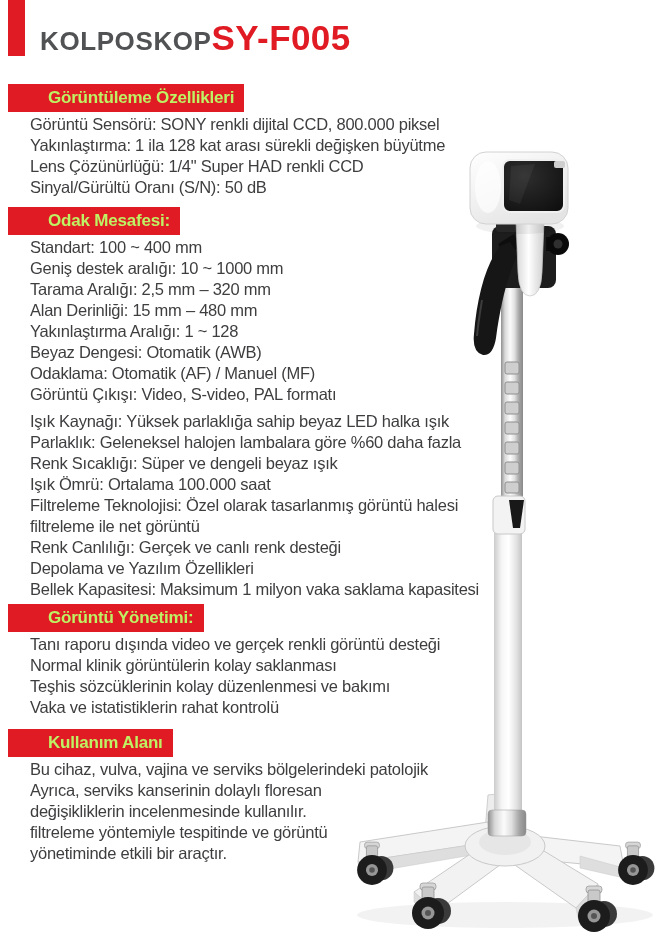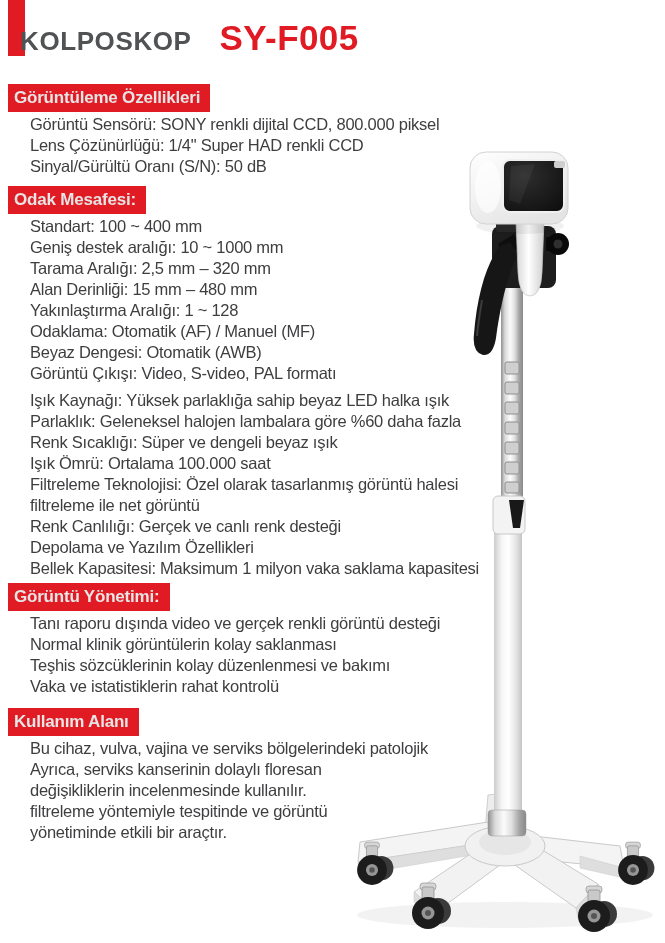--- a/index.html
+++ b/index.html
@@ -14,38 +14,38 @@
     width:665px;height:943px;
     background:#ffffff;
     overflow:hidden;
     font-family:"Liberation Sans","DejaVu Sans",sans-serif;
   }
   .accent-bar{
     position:absolute;left:8px;top:0;width:17px;height:56px;
     background:var(--red);
   }
   .title-row{
-    position:absolute;left:20px;top:18px;
-    display:flex;align-items:baseline;gap:28px;white-space:nowrap;text-align:right;
+    position:absolute;left:40px;top:18px;
+    display:flex;align-items:baseline;gap:0;white-space:nowrap;text-align:right;
   }
   .product{
     font-size:26px;font-weight:700;color:var(--title-ink);letter-spacing:.6px;
   }
   .model{
     font-size:35px;font-weight:700;color:var(--red);letter-spacing:.4px;
   }
   .specs{
     position:absolute;left:8px;top:84px;width:540px;
   }
   .chip{
     display:inline-block;
-    background:var(--red);color:#e5e5e5;
+    background:var(--red);color:#bef264;
     font-size:17px;font-weight:700;line-height:28px;
     letter-spacing:-0.2px;
-    padding:0 10px 0 6px;
+    padding:0 10px 0 40px;
     white-space:nowrap;
   }
   .sec .body{
     margin:2px 0 0 22px;
     font-size:16.5px;line-height:21px;
     color:var(--ink);letter-spacing:-0.25px;
   }
   .sec .line{white-space:nowrap;}
   .sec-1{margin-bottom:9px;}
   .sec-2{margin-bottom:6px;}
@@ -68,35 +68,36 @@
     <span class="product">KOLPOSKOP</span>
     <span class="model">SY-F005</span>
   </header>
 
   <main class="specs">
 
     <section class="sec sec-1">
       <h2 class="chip">Görüntüleme Özellikleri</h2>
       <div class="body">
         <div class="line">Görüntü Sensörü: SONY renkli dijital CCD, 800.000 piksel</div>
+        <div class="line">Yakınlaştırma: 1 ila 128 kat arası sürekli değişken büyütme</div>
         <div class="line">Lens Çözünürlüğü: 1/4" Super HAD renkli CCD</div>
         <div class="line">Sinyal/Gürültü Oranı (S/N): 50 dB</div>
       </div>
     </section>
 
     <section class="sec sec-2">
       <h2 class="chip">Odak Mesafesi:</h2>
       <div class="body">
         <div class="line">Standart: 100 ~ 400 mm</div>
         <div class="line">Geniş destek aralığı: 10 ~ 1000 mm</div>
         <div class="line">Tarama Aralığı: 2,5 mm – 320 mm</div>
         <div class="line">Alan Derinliği: 15 mm – 480 mm</div>
         <div class="line">Yakınlaştırma Aralığı: 1 ~ 128</div>
+        <div class="line">Beyaz Dengesi: Otomatik (AWB)</div>
         <div class="line">Odaklama: Otomatik (AF) / Manuel (MF)</div>
-        <div class="line">Beyaz Dengesi: Otomatik (AWB)</div>
         <div class="line">Görüntü Çıkışı: Video, S-video, PAL formatı</div>
       </div>
     </section>
 
     <section class="sec sec-3">
       <div class="body">
         <div class="line">Işık Kaynağı: Yüksek parlaklığa sahip beyaz LED halka ışık</div>
         <div class="line">Parlaklık: Geleneksel halojen lambalara göre %60 daha fazla</div>
         <div class="line">Renk Sıcaklığı: Süper ve dengeli beyaz ışık</div>
         <div class="line">Işık Ömrü: Ortalama 100.000 saat</div>

